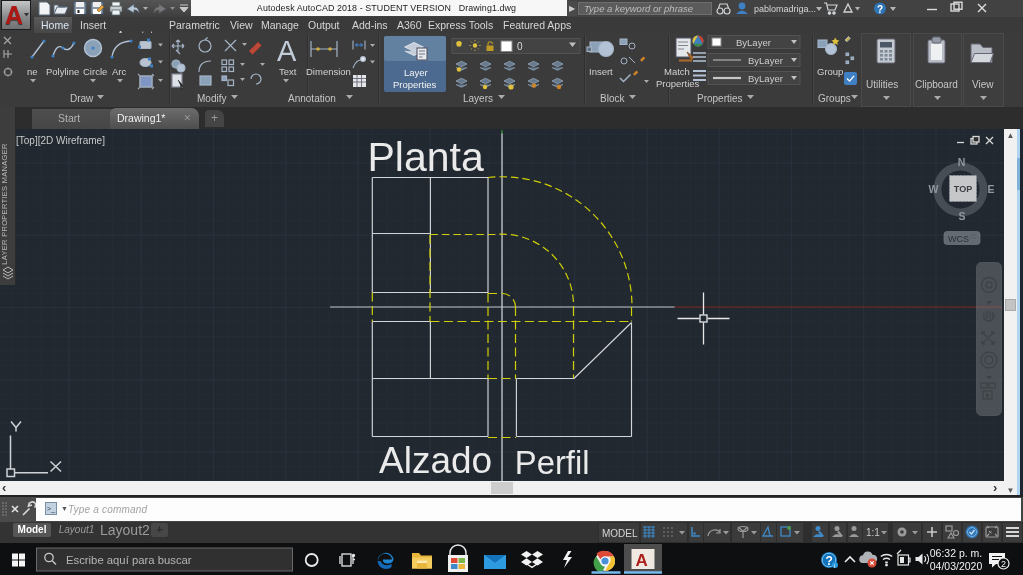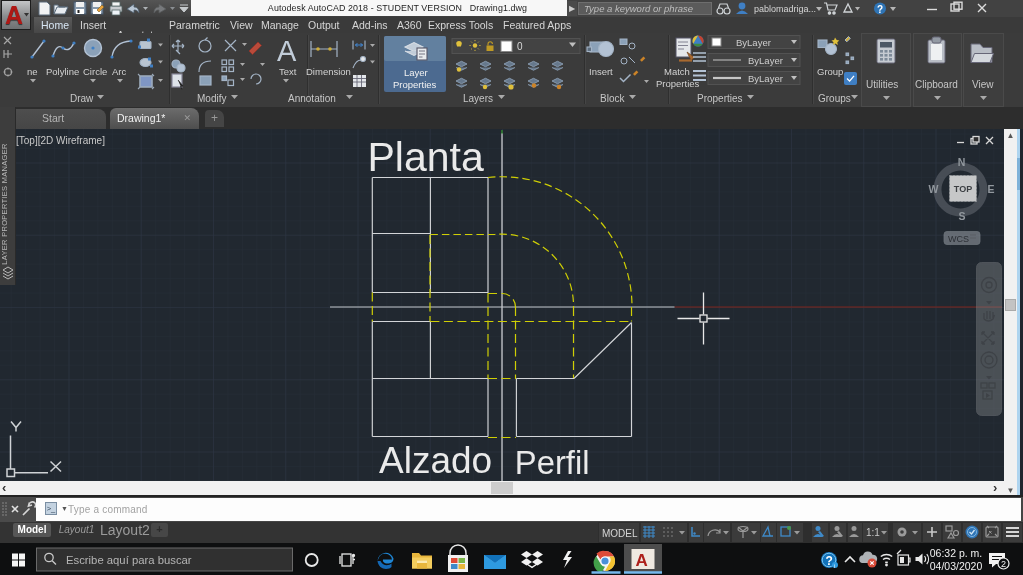--- a/index.html
+++ b/index.html
@@ -7,21 +7,21 @@
   body { font-family:"Liberation Sans", sans-serif; position:relative; }
   .abs { position:absolute; }
   svg text { font-family:"Liberation Sans", sans-serif; }
 </style>
 </head>
 <body>
 
 <div class="abs" style="left:0;top:0;width:1023px;height:17px;background:linear-gradient(#555,#3e3e3e);"></div>
 
 <div class="abs" style="left:191px;top:0;width:376px;height:16px;background:#f7f7f7;"></div>
-<div class="abs" style="left:191px;top:0;width:413px;height:16px;font-size:8.9px;color:#1c1c1c;letter-spacing:0.1px;text-align:center;line-height:16px;white-space:nowrap;">Autodesk AutoCAD 2018 - STUDENT VERSION&nbsp;&nbsp;&nbsp;Drawing1.dwg</div>
+<div class="abs" style="left:180px;top:0;width:413px;height:16px;font-size:8.9px;color:#1c1c1c;letter-spacing:0.1px;text-align:center;line-height:16px;white-space:nowrap;">Autodesk AutoCAD 2018 - STUDENT VERSION&nbsp;&nbsp;&nbsp;Drawing1.dwg</div>
 
 <div class="abs" style="left:1px;top:0;width:30px;height:30px;background:linear-gradient(#c3c5c7,#8a8c8e 55%,#6e7072);border:1px solid #1d1d1d;z-index:30;"></div>
 <svg class="abs" style="left:1px;top:0;z-index:31;" width="30" height="30" viewBox="0 0 30 30">
   <text x="4" y="24" font-size="25" font-weight="bold" fill="#b01815" style="text-shadow:0 1px 1px #333">A</text>
   <path d="M23 13 l5 0 l-2.5 3.5 z" fill="#333"></path>
 </svg>
 
 <svg class="abs" style="left:33px;top:0;z-index:30;" width="160" height="17" viewBox="0 0 160 17">
 
   <g transform="translate(5,2)">
@@ -385,21 +385,21 @@
 
   <rect x="928" y="7" width="17" height="23" rx="1.5" fill="#b9bec6" stroke="#667"></rect>
   <rect x="932" y="4" width="9" height="6" rx="2" fill="#939aa4" stroke="#667"></rect>
   <rect x="931" y="11" width="11" height="16" fill="#eef0f2"></rect>
 
   <path d="M971 11 h9 l3 3.5 h9 v15 h-21 z" fill="#b9bec6" stroke="#667"></path>
   <path d="M971 29.5 l3.5 -9 h19 l-3.5 9 z" fill="#d4d8dd" stroke="#667"></path>
 </svg>
 
 <div class="abs" style="left:0;top:107px;width:1023px;height:22px;background:#2d2d2d;"></div>
-<div class="abs" style="left:16px;top:109px;width:90px;height:32px;background:linear-gradient(#4e4e4e,#414141);border-radius:0 8px 0 0;color:#b5b5b5;font-size:10.5px;line-height:19px;">
+<div class="abs" style="left:32px;top:109px;width:90px;height:32px;background:linear-gradient(#4e4e4e,#414141);border-radius:0 8px 0 0;color:#b5b5b5;font-size:10.5px;line-height:19px;">
   <span style="padding-left:26px;">Start</span></div>
 <div class="abs" style="left:110px;top:108px;width:89px;height:21px;background:linear-gradient(#6c6c6c,#4e4e4e);border-radius:6px 8px 0 0;color:#f0f0f0;font-size:10.5px;line-height:20px;">
   <span style="padding-left:7px;">Drawing1*</span>
   <span style="position:absolute;right:8px;top:0;color:#9a9a9a;font-size:9px;">✕</span></div>
 <div class="abs" style="left:205px;top:110px;width:19px;height:17px;background:#454545;border-radius:4px 7px 0 0;color:#999;font-size:12px;text-align:center;line-height:16px;">+</div>
 
 <svg id="canvas" class="abs" style="left:0;top:129px;" width="1023" height="352" viewBox="0 0 1023 352">
   <defs>
     <pattern id="gmin" width="14.45" height="14.45" patternUnits="userSpaceOnUse" x="10.7" y="4.6">
       <path d="M 14.45 0 L 0 0 0 14.45" fill="none" stroke="#262d38" stroke-width="1"></path>
@@ -562,21 +562,21 @@
       <circle cx="3" cy="15" r="0.9"></circle>
       <circle cx="6" cy="15" r="0.9"></circle>
       <circle cx="3" cy="18" r="0.9"></circle>
       <circle cx="6" cy="18" r="0.9"></circle>
     </g>
   <path d="M12 9 l6 6 M18 9 l-6 6" stroke="#e0e0e0" stroke-width="1.6"></path>
   <path d="M23 18 l6.5 -6.5 m0.5 -5.5 a3.2 3.2 0 1 1 4.5 4.5 m-5 -5 l-1 3.5 l3.5 -1" fill="none" stroke="#d6d6d6" stroke-width="1.7"></path>
 </svg>
 <div class="abs" style="left:45px;top:502px;width:12px;height:13px;background:#c3d2e0;border:1px solid #7a8ea2;color:#2e4258;font-size:7.5px;line-height:12px;text-align:center;">&gt;_</div>
 <div class="abs" style="left:61px;top:505px;color:#555;font-size:7px;">▼</div>
-<div class="abs" style="left:68px;top:504px;color:#a2a2a2;font-size:10px;letter-spacing:0.2px;">Type a command</div>
+<div class="abs" style="left:68px;top:504px;color:#a2a2a2;font-size:10px;font-style:italic;letter-spacing:0.2px;">Type a command</div>
 
 <div class="abs" style="left:0;top:522px;width:1023px;height:21px;background:#333;"></div>
 <div class="abs" style="left:13px;top:523px;width:38px;height:14px;background:#565656;border-radius:2px;color:#fff;font-size:10px;font-weight:bold;text-align:center;line-height:14px;">Model</div>
 <div class="abs" style="left:54px;top:523px;width:45px;height:14px;color:#9a9a9a;font-size:10px;text-align:center;line-height:14px;font-style:italic;">Layout1</div>
 <div class="abs" style="left:100px;top:523px;width:45px;height:14px;color:#9a9a9a;font-size:14px;text-align:right;line-height:14px;">Layout2</div>
 <div class="abs" style="left:151px;top:523px;width:17px;height:14px;background:#474747;border-radius:2px;color:#2b2b2b;font-size:11px;font-weight:bold;text-align:center;line-height:13px;">+</div>
 <svg class="abs" style="left:598px;top:522px;" width="425" height="21" viewBox="0 0 425 21">
   <rect x="0" y="0" width="425" height="21" fill="#2e2e2e"></rect>
   <g fill="#3b3b3b">
     <rect x="1" y="1" width="40" height="19"></rect>

